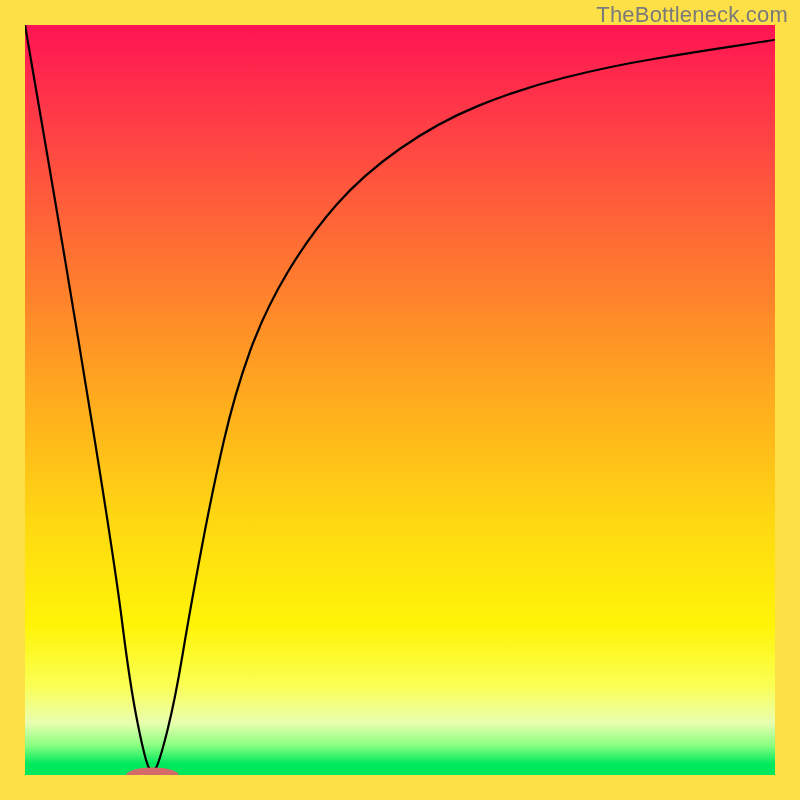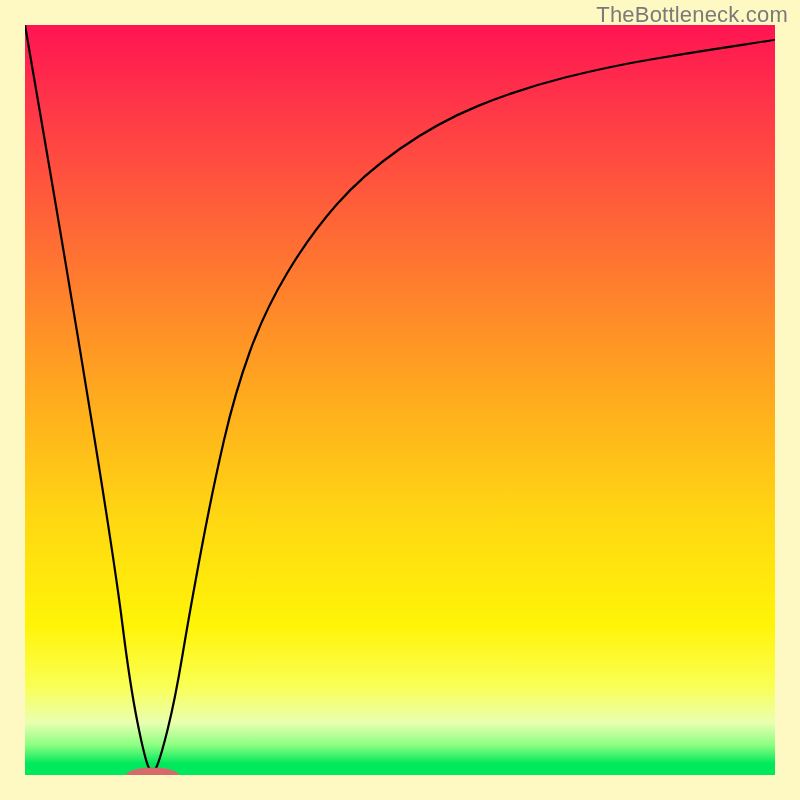--- a/index.html
+++ b/index.html
@@ -8,21 +8,21 @@
     width: 800px;
     height: 800px;
     overflow: hidden;
     background: #000;
     font-family: Arial, Helvetica, sans-serif;
   }
   .frame {
     position: relative;
     width: 800px;
     height: 800px;
-    background: #fef9c3;
+    background: #fde047;
   }
   .plot-area {
     position: absolute;
     left: 25px;
     top: 25px;
     width: 750px;
     height: 750px;
     background: linear-gradient(
       to bottom,
       #ff1452 0%,

